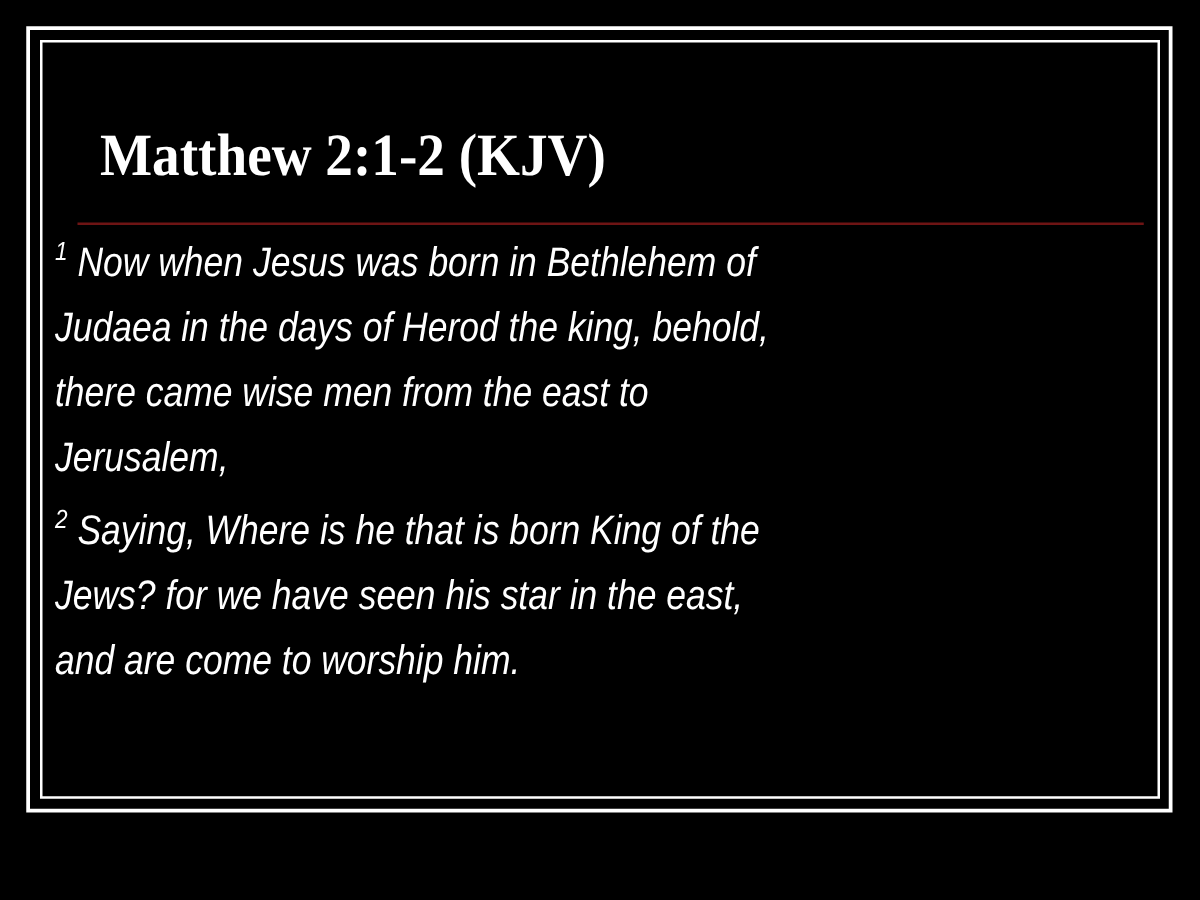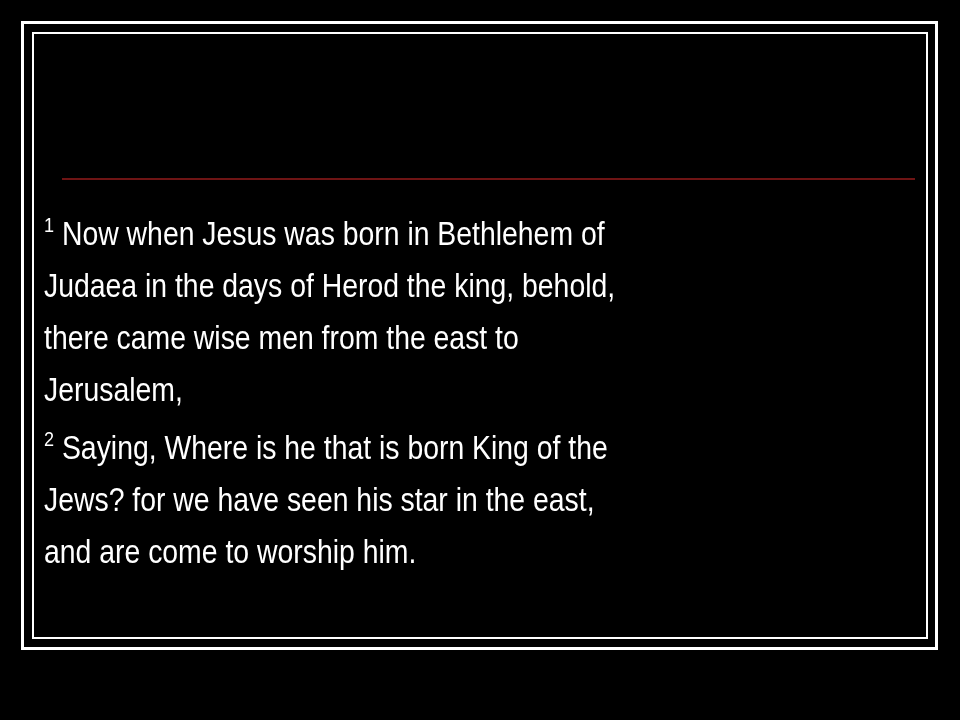--- a/index.html
+++ b/index.html
@@ -73,22 +73,23 @@
     height: 2px;
     background: #6e1414;
     border: 0;
     margin: 0;
   }
 
   
   .body-block {
     position: absolute;
     left: 44px;
-    top: 208px;
+    top: 184px;
     width: 876px;
+    font-style: italic;
   }
   .verse-para {
     margin: 0 0 6px 0;
     color: #ffffff;
     font-family: "Liberation Sans", sans-serif;
     font-weight: normal;
     font-size: 33px;
     line-height: 52px;
     transform: scaleX(0.86);
     transform-origin: left top;
@@ -104,20 +105,23 @@
   }
 </style>
 </head>
 <body>
 
 <div id="slide">
 
   <div class="frame-outer"></div>
   <div class="frame-inner"></div>
 
+  <div class="title-block">
+    <h1 class="slide-title">Matthew 2:1-2 (KJV)</h1>
+  </div>
 
   <div class="title-rule"></div>
 
   <div class="body-block">
 
     <p class="verse-para"><span class="verse-num">1</span> <span>Now when Jesus was born in Bethlehem of
 Judaea in the days of Herod the king, behold,
 there came wise men from the east to
 Jerusalem,</span></p>
 

